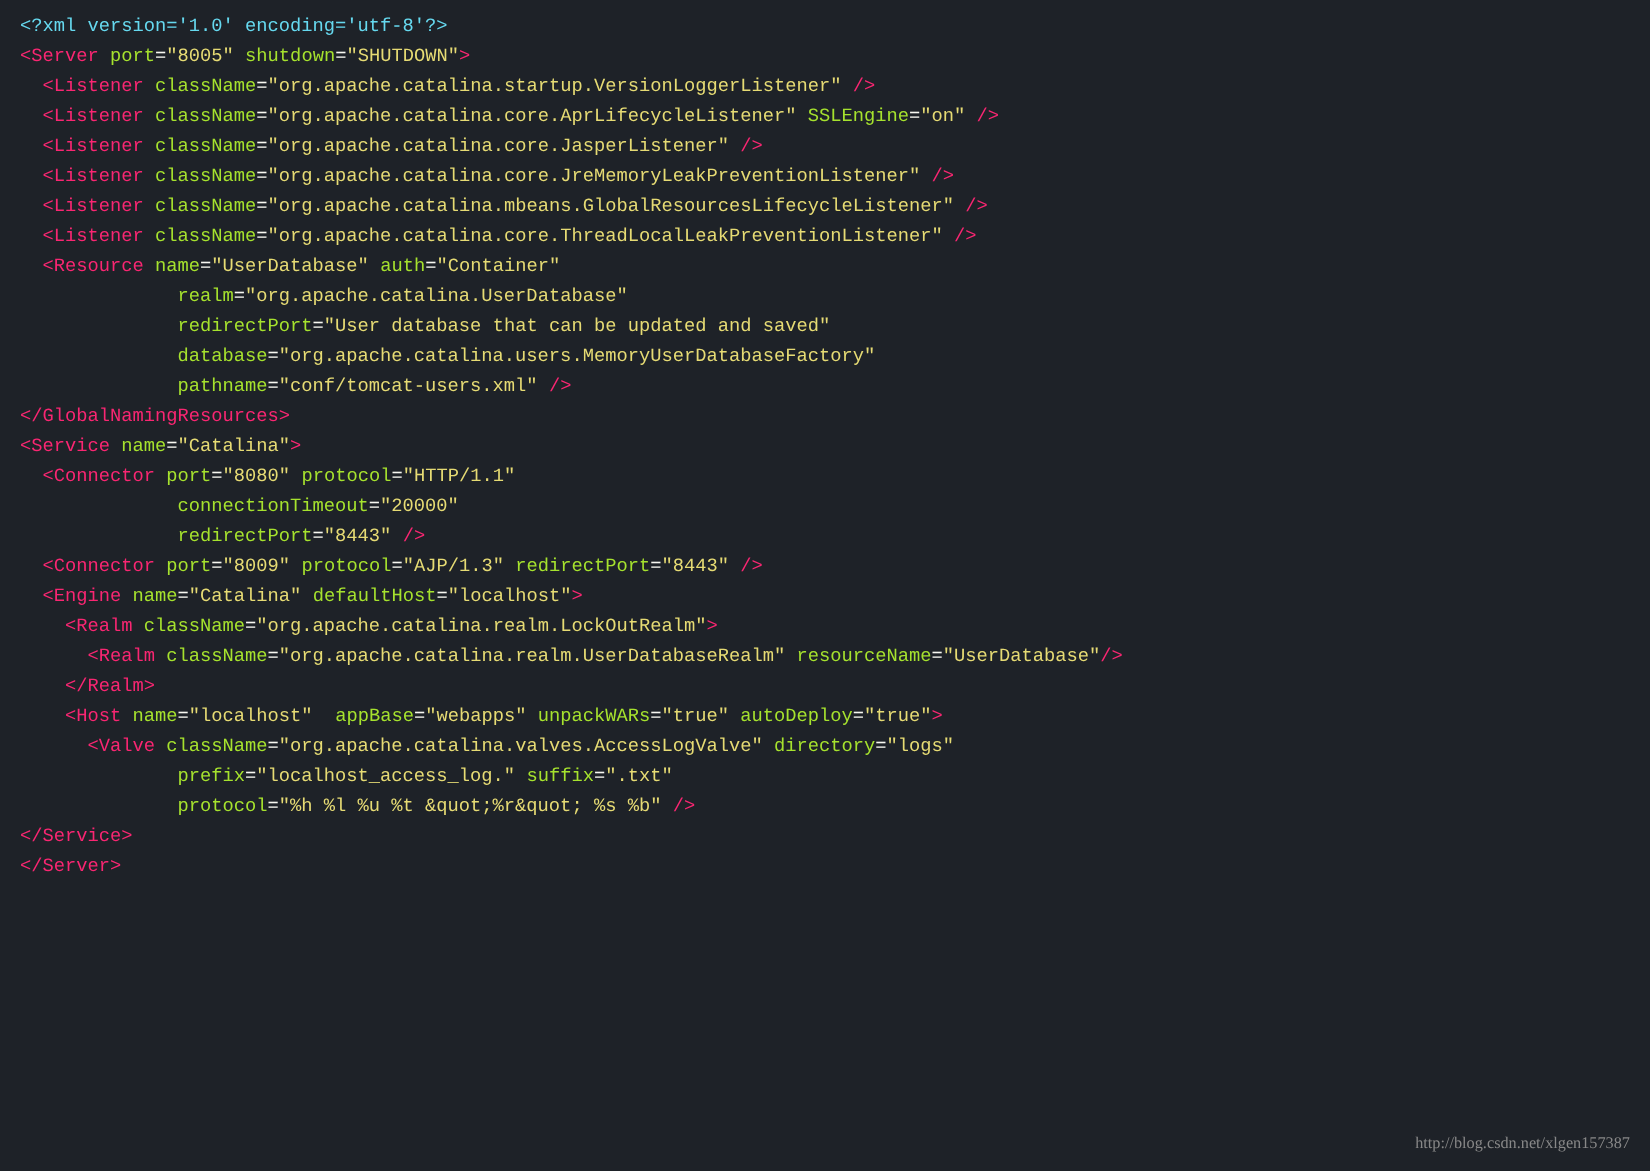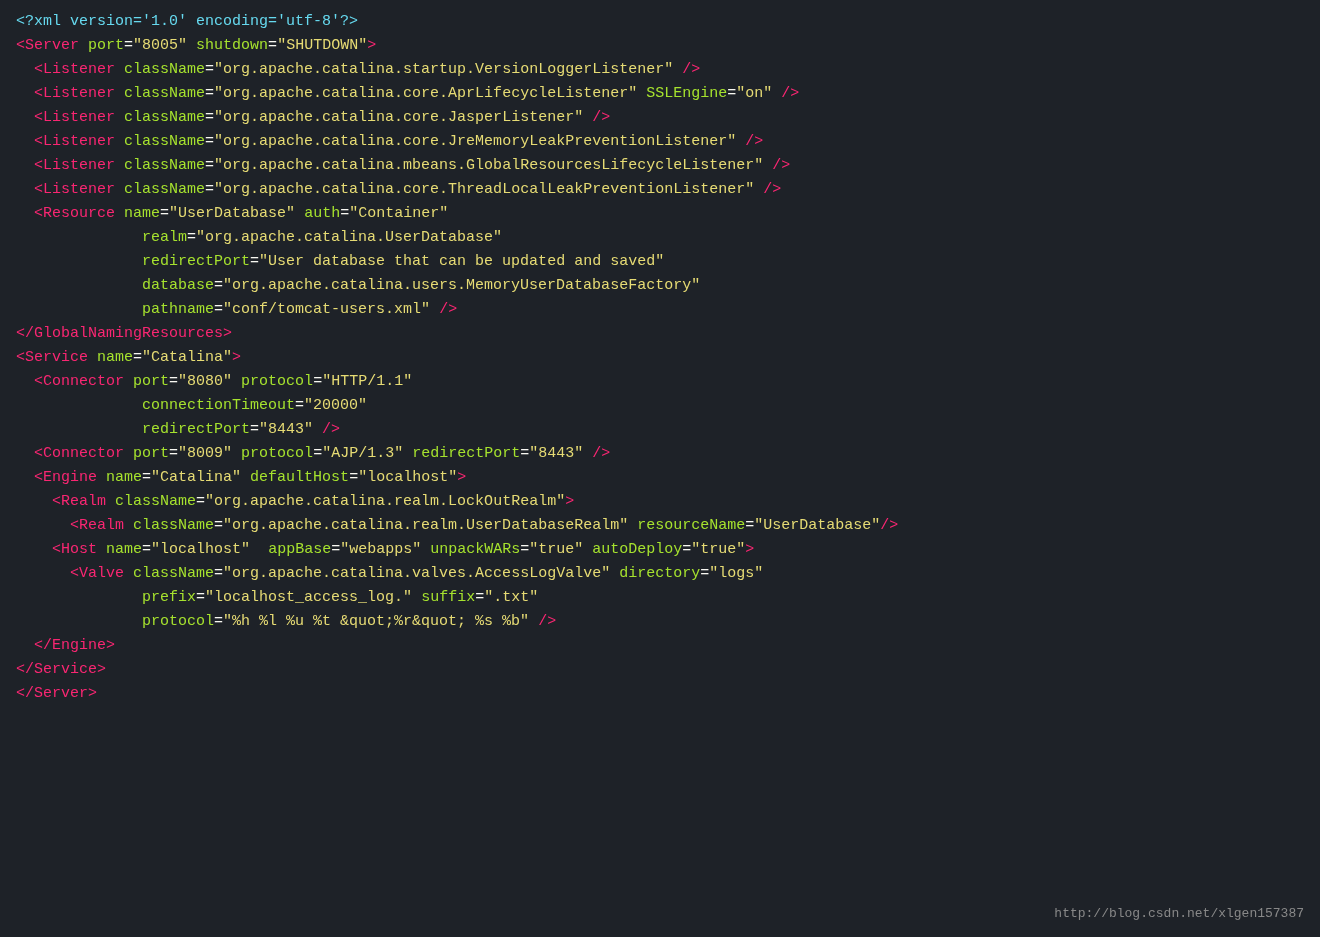--- a/index.html
+++ b/index.html
@@ -28,21 +28,21 @@
     .code-line {
       white-space: pre;
       display: block;
     }
     .watermark {
       position: absolute;
       bottom: 12px;
       right: 16px;
       color: #888;
       font-size: 13px;
-      font-family: Liberation Mono, monospace;
+      font-family: Liberation Serif, serif;
     }
   </style>
 </head>
 <body>
 
 <div id="code-container">
   <div id="code-block">
       <div class="code-line"><span style="color: rgb(102, 217, 239);">&lt;?xml version='1.0' encoding='utf-8'?&gt;</span></div>
       <div class="code-line"><span style="color: rgb(249, 38, 114);">&lt;Server</span><span style="color: rgb(248, 248, 242);"> </span><span style="color: rgb(166, 226, 46);">port</span><span style="color: rgb(248, 248, 242);">=</span><span style="color: rgb(230, 219, 116);">"8005"</span><span style="color: rgb(248, 248, 242);"> </span><span style="color: rgb(166, 226, 46);">shutdown</span><span style="color: rgb(248, 248, 242);">=</span><span style="color: rgb(230, 219, 116);">"SHUTDOWN"</span><span style="color: rgb(249, 38, 114);">&gt;</span></div>
       <div class="code-line"><span style="color: rgb(248, 248, 242);">  </span><span style="color: rgb(249, 38, 114);">&lt;Listener</span><span style="color: rgb(248, 248, 242);"> </span><span style="color: rgb(166, 226, 46);">className</span><span style="color: rgb(248, 248, 242);">=</span><span style="color: rgb(230, 219, 116);">"org.apache.catalina.startup.VersionLoggerListener"</span><span style="color: rgb(248, 248, 242);"> </span><span style="color: rgb(249, 38, 114);">/&gt;</span></div>
@@ -60,22 +60,22 @@
       <div class="code-line"><span style="color: rgb(249, 38, 114);">&lt;/GlobalNamingResources</span><span style="color: rgb(249, 38, 114);">&gt;</span></div>
       <div class="code-line"><span style="color: rgb(248, 248, 242);"></span></div>
       <div class="code-line"><span style="color: rgb(249, 38, 114);">&lt;Service</span><span style="color: rgb(248, 248, 242);"> </span><span style="color: rgb(166, 226, 46);">name</span><span style="color: rgb(248, 248, 242);">=</span><span style="color: rgb(230, 219, 116);">"Catalina"</span><span style="color: rgb(249, 38, 114);">&gt;</span></div>
       <div class="code-line"><span style="color: rgb(248, 248, 242);">  </span><span style="color: rgb(249, 38, 114);">&lt;Connector</span><span style="color: rgb(248, 248, 242);"> </span><span style="color: rgb(166, 226, 46);">port</span><span style="color: rgb(248, 248, 242);">=</span><span style="color: rgb(230, 219, 116);">"8080"</span><span style="color: rgb(248, 248, 242);"> </span><span style="color: rgb(166, 226, 46);">protocol</span><span style="color: rgb(248, 248, 242);">=</span><span style="color: rgb(230, 219, 116);">"HTTP/1.1"</span></div>
       <div class="code-line"><span style="color: rgb(248, 248, 242);">              </span><span style="color: rgb(166, 226, 46);">connectionTimeout</span><span style="color: rgb(248, 248, 242);">=</span><span style="color: rgb(230, 219, 116);">"20000"</span></div>
       <div class="code-line"><span style="color: rgb(248, 248, 242);">              </span><span style="color: rgb(166, 226, 46);">redirectPort</span><span style="color: rgb(248, 248, 242);">=</span><span style="color: rgb(230, 219, 116);">"8443"</span><span style="color: rgb(248, 248, 242);"> </span><span style="color: rgb(249, 38, 114);">/&gt;</span></div>
       <div class="code-line"><span style="color: rgb(248, 248, 242);">  </span><span style="color: rgb(249, 38, 114);">&lt;Connector</span><span style="color: rgb(248, 248, 242);"> </span><span style="color: rgb(166, 226, 46);">port</span><span style="color: rgb(248, 248, 242);">=</span><span style="color: rgb(230, 219, 116);">"8009"</span><span style="color: rgb(248, 248, 242);"> </span><span style="color: rgb(166, 226, 46);">protocol</span><span style="color: rgb(248, 248, 242);">=</span><span style="color: rgb(230, 219, 116);">"AJP/1.3"</span><span style="color: rgb(248, 248, 242);"> </span><span style="color: rgb(166, 226, 46);">redirectPort</span><span style="color: rgb(248, 248, 242);">=</span><span style="color: rgb(230, 219, 116);">"8443"</span><span style="color: rgb(248, 248, 242);"> </span><span style="color: rgb(249, 38, 114);">/&gt;</span></div>
       <div class="code-line"><span style="color: rgb(248, 248, 242);">  </span><span style="color: rgb(249, 38, 114);">&lt;Engine</span><span style="color: rgb(248, 248, 242);"> </span><span style="color: rgb(166, 226, 46);">name</span><span style="color: rgb(248, 248, 242);">=</span><span style="color: rgb(230, 219, 116);">"Catalina"</span><span style="color: rgb(248, 248, 242);"> </span><span style="color: rgb(166, 226, 46);">defaultHost</span><span style="color: rgb(248, 248, 242);">=</span><span style="color: rgb(230, 219, 116);">"localhost"</span><span style="color: rgb(249, 38, 114);">&gt;</span></div>
       <div class="code-line"><span style="color: rgb(248, 248, 242);">    </span><span style="color: rgb(249, 38, 114);">&lt;Realm</span><span style="color: rgb(248, 248, 242);"> </span><span style="color: rgb(166, 226, 46);">className</span><span style="color: rgb(248, 248, 242);">=</span><span style="color: rgb(230, 219, 116);">"org.apache.catalina.realm.LockOutRealm"</span><span style="color: rgb(249, 38, 114);">&gt;</span></div>
       <div class="code-line"><span style="color: rgb(248, 248, 242);">      </span><span style="color: rgb(249, 38, 114);">&lt;Realm</span><span style="color: rgb(248, 248, 242);"> </span><span style="color: rgb(166, 226, 46);">className</span><span style="color: rgb(248, 248, 242);">=</span><span style="color: rgb(230, 219, 116);">"org.apache.catalina.realm.UserDatabaseRealm"</span><span style="color: rgb(248, 248, 242);"> </span><span style="color: rgb(166, 226, 46);">resourceName</span><span style="color: rgb(248, 248, 242);">=</span><span style="color: rgb(230, 219, 116);">"UserDatabase"</span><span style="color: rgb(249, 38, 114);">/&gt;</span></div>
+      <div class="code-line"><span style="color: rgb(248, 248, 242);">    </span><span style="color: rgb(249, 38, 114);">&lt;/Realm</span><span style="color: rgb(249, 38, 114);">&gt;</span></div>
       <div class="code-line"><span style="color: rgb(248, 248, 242);">    </span><span style="color: rgb(249, 38, 114);">&lt;Host</span><span style="color: rgb(248, 248, 242);"> </span><span style="color: rgb(166, 226, 46);">name</span><span style="color: rgb(248, 248, 242);">=</span><span style="color: rgb(230, 219, 116);">"localhost"</span><span style="color: rgb(248, 248, 242);">  </span><span style="color: rgb(166, 226, 46);">appBase</span><span style="color: rgb(248, 248, 242);">=</span><span style="color: rgb(230, 219, 116);">"webapps"</span><span style="color: rgb(248, 248, 242);"> </span><span style="color: rgb(166, 226, 46);">unpackWARs</span><span style="color: rgb(248, 248, 242);">=</span><span style="color: rgb(230, 219, 116);">"true"</span><span style="color: rgb(248, 248, 242);"> </span><span style="color: rgb(166, 226, 46);">autoDeploy</span><span style="color: rgb(248, 248, 242);">=</span><span style="color: rgb(230, 219, 116);">"true"</span><span style="color: rgb(249, 38, 114);">&gt;</span></div>
       <div class="code-line"><span style="color: rgb(248, 248, 242);">      </span><span style="color: rgb(249, 38, 114);">&lt;Valve</span><span style="color: rgb(248, 248, 242);"> </span><span style="color: rgb(166, 226, 46);">className</span><span style="color: rgb(248, 248, 242);">=</span><span style="color: rgb(230, 219, 116);">"org.apache.catalina.valves.AccessLogValve"</span><span style="color: rgb(248, 248, 242);"> </span><span style="color: rgb(166, 226, 46);">directory</span><span style="color: rgb(248, 248, 242);">=</span><span style="color: rgb(230, 219, 116);">"logs"</span></div>
       <div class="code-line"><span style="color: rgb(248, 248, 242);">              </span><span style="color: rgb(166, 226, 46);">prefix</span><span style="color: rgb(248, 248, 242);">=</span><span style="color: rgb(230, 219, 116);">"localhost_access_log."</span><span style="color: rgb(248, 248, 242);"> </span><span style="color: rgb(166, 226, 46);">suffix</span><span style="color: rgb(248, 248, 242);">=</span><span style="color: rgb(230, 219, 116);">".txt"</span></div>
       <div class="code-line"><span style="color: rgb(248, 248, 242);">              </span><span style="color: rgb(166, 226, 46);">protocol</span><span style="color: rgb(248, 248, 242);">=</span><span style="color: rgb(230, 219, 116);">"%h %l %u %t &amp;quot;%r&amp;quot; %s %b"</span><span style="color: rgb(248, 248, 242);"> </span><span style="color: rgb(249, 38, 114);">/&gt;</span></div>
-      <div class="code-line"><span style="color: rgb(248, 248, 242);">  </span><span style="color: rgb(249, 38, 114);">&lt;/Engine</span><span style="color: rgb(249, 38, 114);">&gt;</span></div>
       <div class="code-line"><span style="color: rgb(249, 38, 114);">&lt;/Service</span><span style="color: rgb(249, 38, 114);">&gt;</span></div>
       <div class="code-line"><span style="color: rgb(249, 38, 114);">&lt;/Server</span><span style="color: rgb(249, 38, 114);">&gt;</span></div>
     </div>
   <div class="watermark">http://blog.csdn.net/xlgen157387</div>
 </div>
 
 </body></html>

